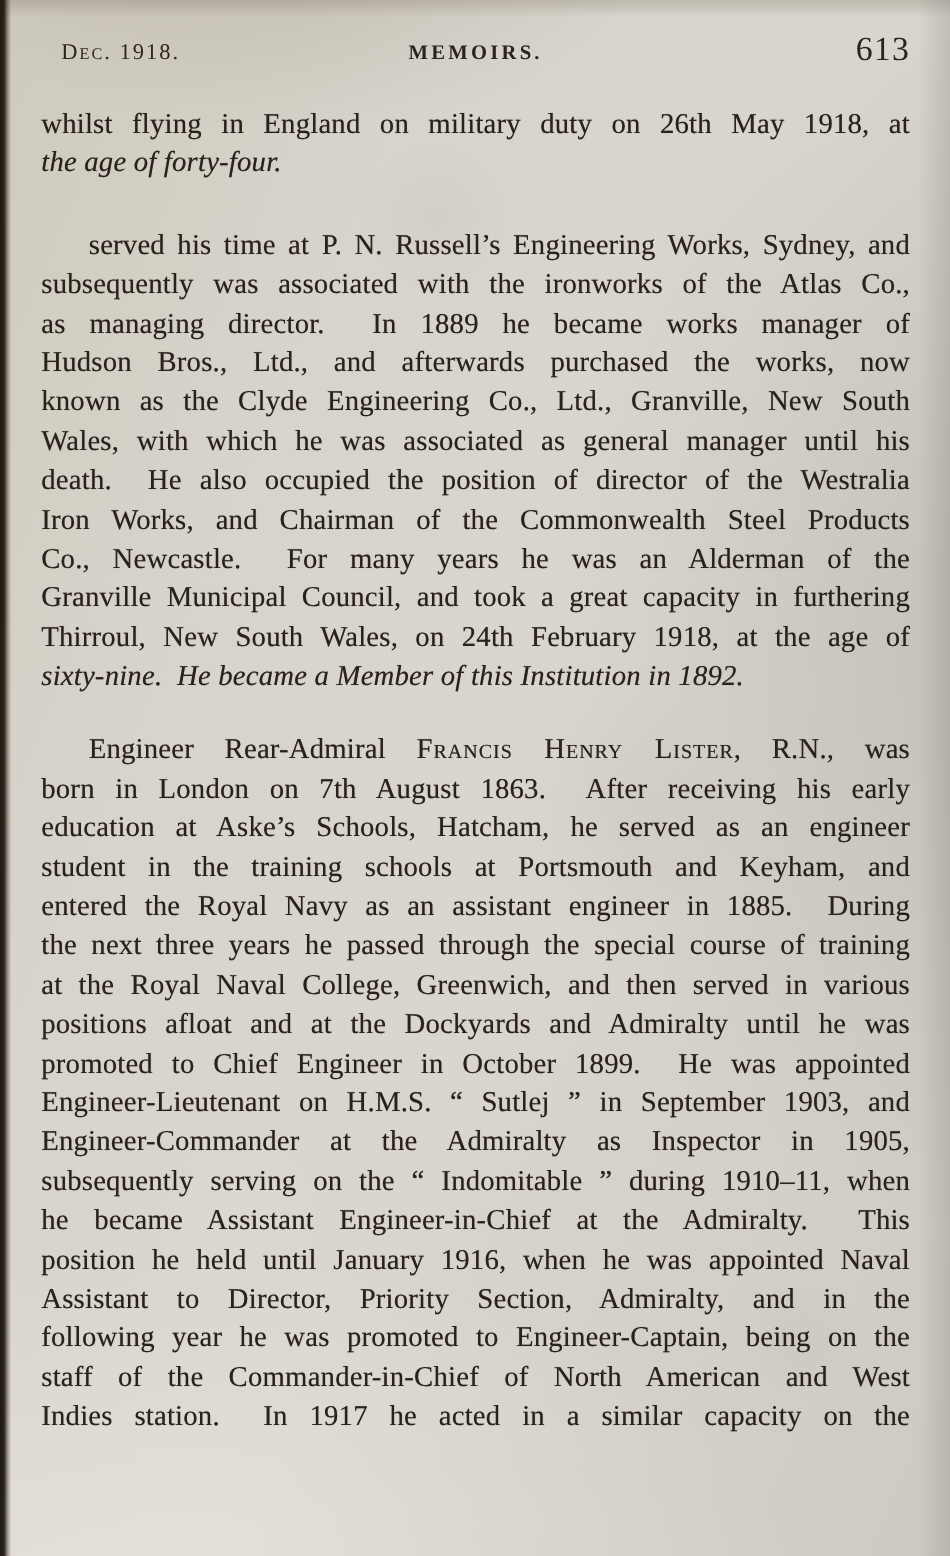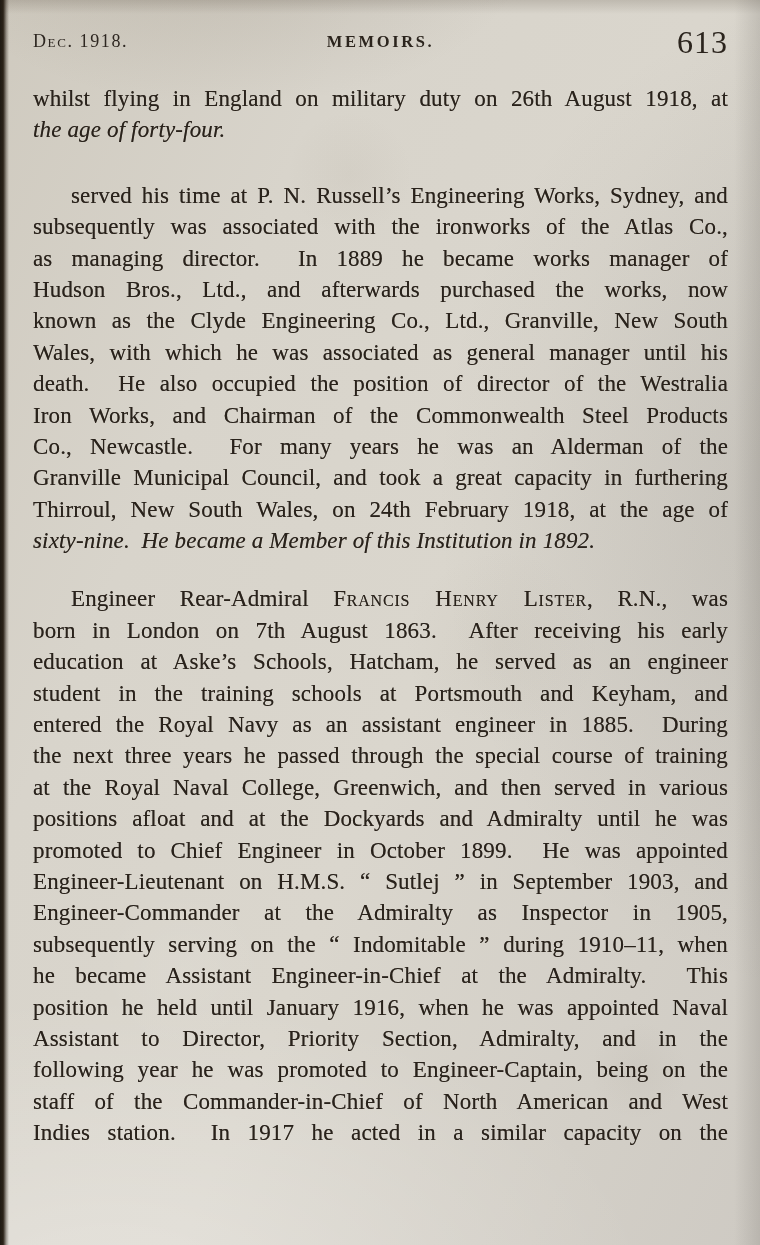--- a/index.html
+++ b/index.html
@@ -60,40 +60,40 @@
   .header {
     position: absolute;
     left: 33px;
     right: 32px;
     top: 27px;
     height: 26px;
     z-index: 4;
   }
   .header .date {
     position: absolute;
-    left: 0; top: 4px;
+    left: 16px; top: 4px;
     font-size: 18px;
     font-variant: small-caps;
     letter-spacing: 1.6px;
     color: #2e2721;
   }
   .header .title {
     position: absolute;
     left: 0; right: 0;
     top: 5px;
     text-align: center;
     font-size: 16.5px;
     font-weight: 700;
     letter-spacing: 2.6px;
     color: #2b241d;
   }
   .header .pagenum {
     position: absolute;
     right: 0; top: -3px;
-    font-size: 32px;
+    font-size: 27px;
     letter-spacing: 1px;
     color: #2b241d;
   }
 
   .text-block {
     position: absolute;
     left: 33px;
     width: 695px;
     top: 83px;
     z-index: 4;
@@ -128,21 +128,21 @@
   <div class="edge-left"></div>
 
   <div class="header">
     <span class="date">Dec. 1918.</span>
     <span class="title">MEMOIRS.</span>
     <span class="pagenum">613</span>
   </div>
 
   <div class="text-block">
       <div class="para">
-        <div class="line"><span>whilst flying in England on military duty on 26th August 1918, at</span></div>
+        <div class="line"><span>whilst flying in England on military duty on 26th May 1918, at</span></div>
         <div class="line lastline"><span>the age of forty-four.</span></div>
       </div>
       <div class="para indent">
         <div class="line"><span>served his time at P. N. Russell’s Engineering Works, Sydney, and</span></div>
         <div class="line"><span>subsequently was associated with the ironworks of the Atlas Co.,</span></div>
         <div class="line"><span>as managing director.&nbsp; In 1889 he became works manager of</span></div>
         <div class="line"><span>Hudson Bros., Ltd., and afterwards purchased the works, now</span></div>
         <div class="line"><span>known as the Clyde Engineering Co., Ltd., Granville, New South</span></div>
         <div class="line"><span>Wales, with which he was associated as general manager until his</span></div>
         <div class="line"><span>death.&nbsp; He also occupied the position of director of the Westralia</span></div>

